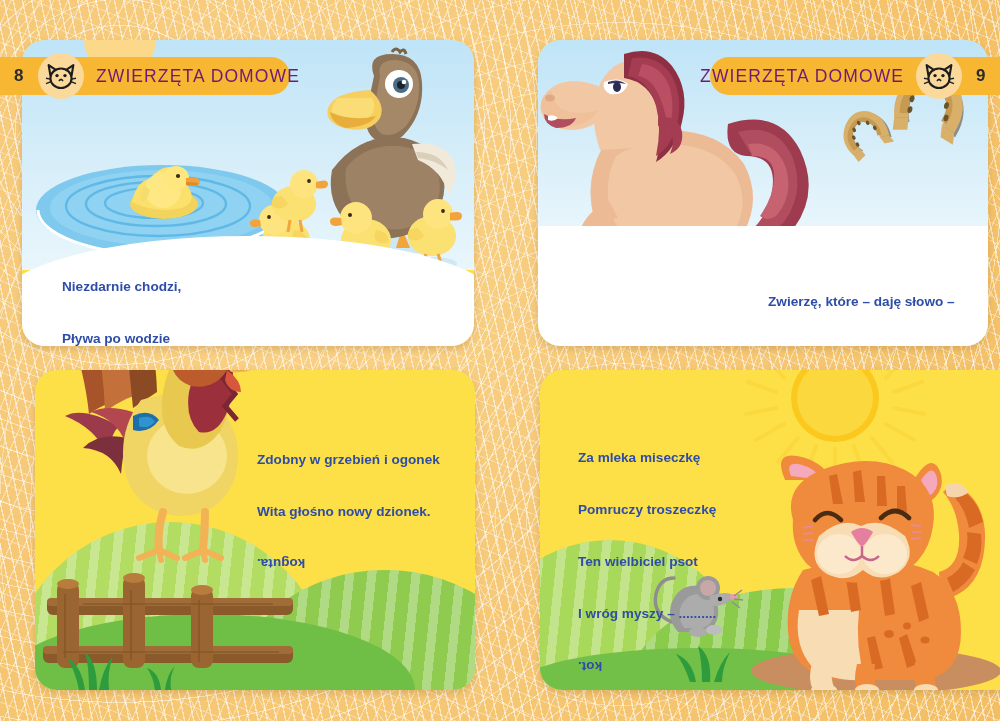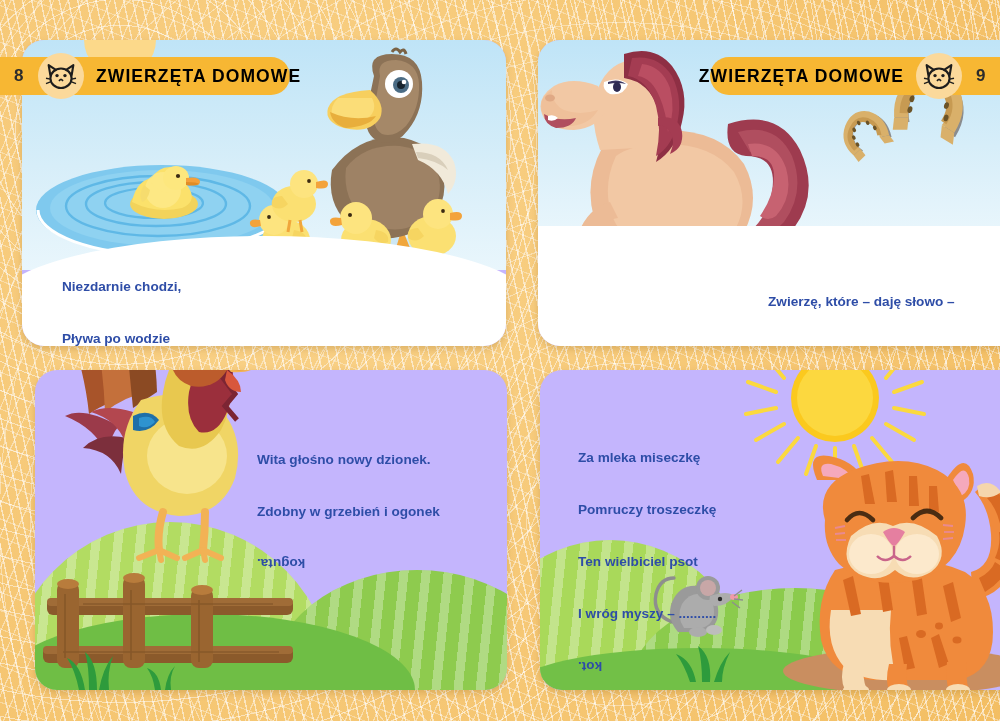--- a/index.html
+++ b/index.html
@@ -38,24 +38,23 @@
     background-image:
       repeating-radial-gradient(circle at 12% 18%, rgba(255,255,255,.5) 0 1px, rgba(255,255,255,0) 1px 26px),
       repeating-radial-gradient(circle at 62% 72%, rgba(255,255,255,.4) 0 1px, rgba(255,255,255,0) 1px 31px);
     pointer-events:none;
   }
 
   .panel {
     position: absolute;
     border-radius: 22px;
     overflow: hidden;
-    background: #c4b5fd;
+    background: #fde047;
     box-shadow: 0 3px 7px rgba(140,90,20,.25);
     z-index: 2;
-    padding-left: 32px;
   }
 
   
   .hdr {
     position: absolute;
     height: 38px;
     background: #F7B733;
     z-index: 6;
     display: flex;
     align-items: center;
@@ -80,22 +79,22 @@
     justify-content: flex-end;
   }
   .pagenum {
     font-size: 17px;
     font-weight: bold;
     color: #2c2c2c;
     letter-spacing: .5px;
   }
   .hdr-title {
     font-size: 17.5px;
-    font-weight: bold;
-    color: #000000;
+    font-weight: normal;
+    color: #701a75;
     letter-spacing: 1.1px;
     white-space: nowrap;
   }
   .catbadge {
     width: 46px; height: 46px;
     border-radius: 50%;
     background: #FBD99B;
     display: flex; align-items: center; justify-content: center;
     flex: none;
   }
@@ -408,22 +407,22 @@
         <path d="M114 262 L94 270"></path>
           <path d="M114 262 L116 272"></path>
           <path d="M114 262 L132 270"></path>
         <path d="M158 262 L140 270"></path>
           <path d="M158 262 L160 272"></path>
           <path d="M158 262 L176 270"></path>
       </g>
     </svg>
 
     <div class="riddle" style="left:222px; top:46px;">
+      <div>Zdobny w grzebień i ogonek</div>
       <div>Wita głośno nowy dzionek.</div>
-      <div>Zdobny w grzebień i ogonek</div>
       <div><span class="answer">koguta.</span></div>
     </div>
   </div>
 
   <div class="panel" style="left:540px; top:370px; width:485px; height:320px;">
 
     <svg style="position:absolute;left:200px;top:-18px;" width="190" height="130" viewBox="0 0 190 130">
       <g stroke="#FBD93E" stroke-width="4" stroke-linecap="round">
         <path d="M95 96 L95 124"></path>
         <path d="M76 94 L66 122"></path>

